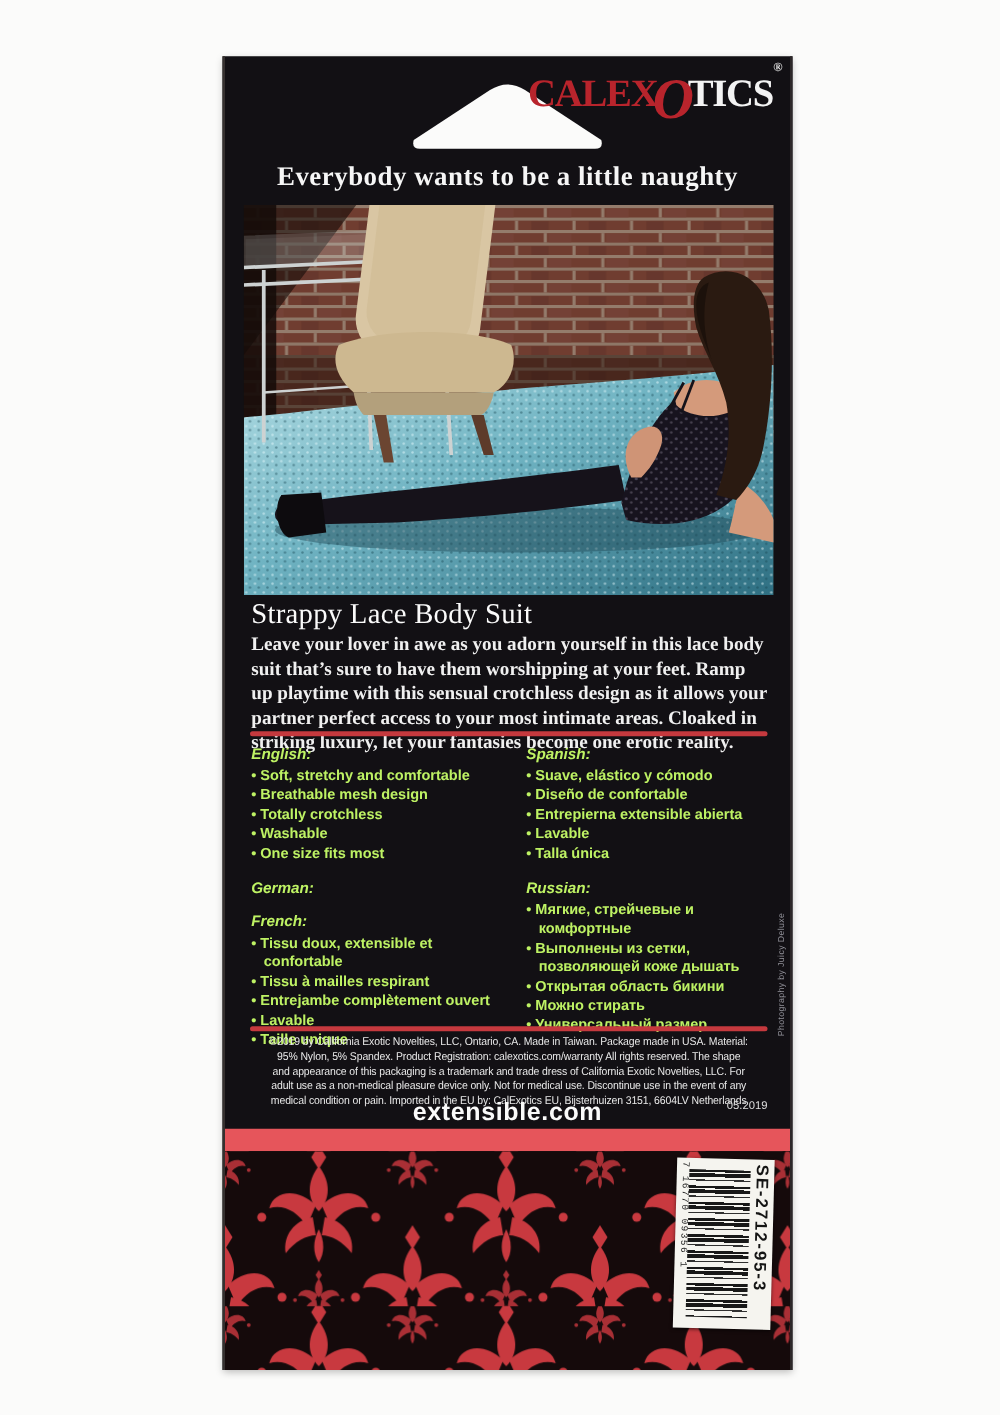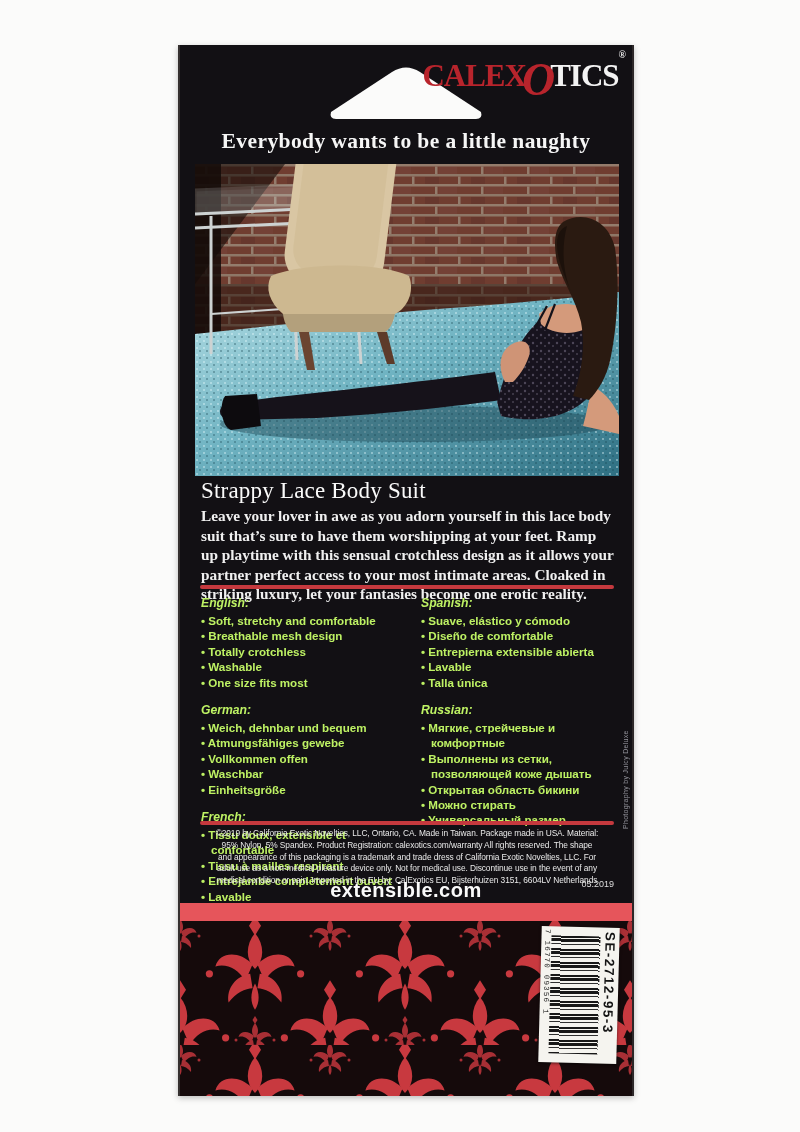--- a/index.html
+++ b/index.html
@@ -178,45 +178,38 @@
           <ul>
             <li>Soft, stretchy and comfortable</li>
             <li>Breathable mesh design</li>
             <li>Totally crotchless</li>
             <li>Washable</li>
             <li>One size fits most</li>
           </ul>
         </div>
         <div class="lang">
           <div class="lang-h">German:</div>
-          <ul>
-            <li>Weich, dehnbar und bequem</li>
-            <li>Atmungsfähiges gewebe</li>
-            <li>Vollkommen offen</li>
-            <li>Waschbar</li>
-            <li>Einheitsgröße</li>
-          </ul>
         </div>
         <div class="lang">
           <div class="lang-h">French:</div>
           <ul>
             <li>Tissu doux, extensible et confortable</li>
             <li>Tissu à mailles respirant</li>
             <li>Entrejambe complètement ouvert</li>
             <li>Lavable</li>
             <li>Taille unique</li>
           </ul>
         </div>
       </div>
       <div>
         <div class="lang">
           <div class="lang-h">Spanish:</div>
           <ul>
             <li>Suave, elástico y cómodo</li>
-            <li>Diseño de comfortable</li>
+            <li>Diseño de confortable</li>
             <li>Entrepierna extensible abierta</li>
             <li>Lavable</li>
             <li>Talla única</li>
           </ul>
         </div>
         <div class="lang">
           <div class="lang-h">Russian:</div>
           <ul>
             <li>Мягкие, стрейчевые и комфортные</li>
             <li>Выполнены из сетки, позволяющей коже дышать</li>

